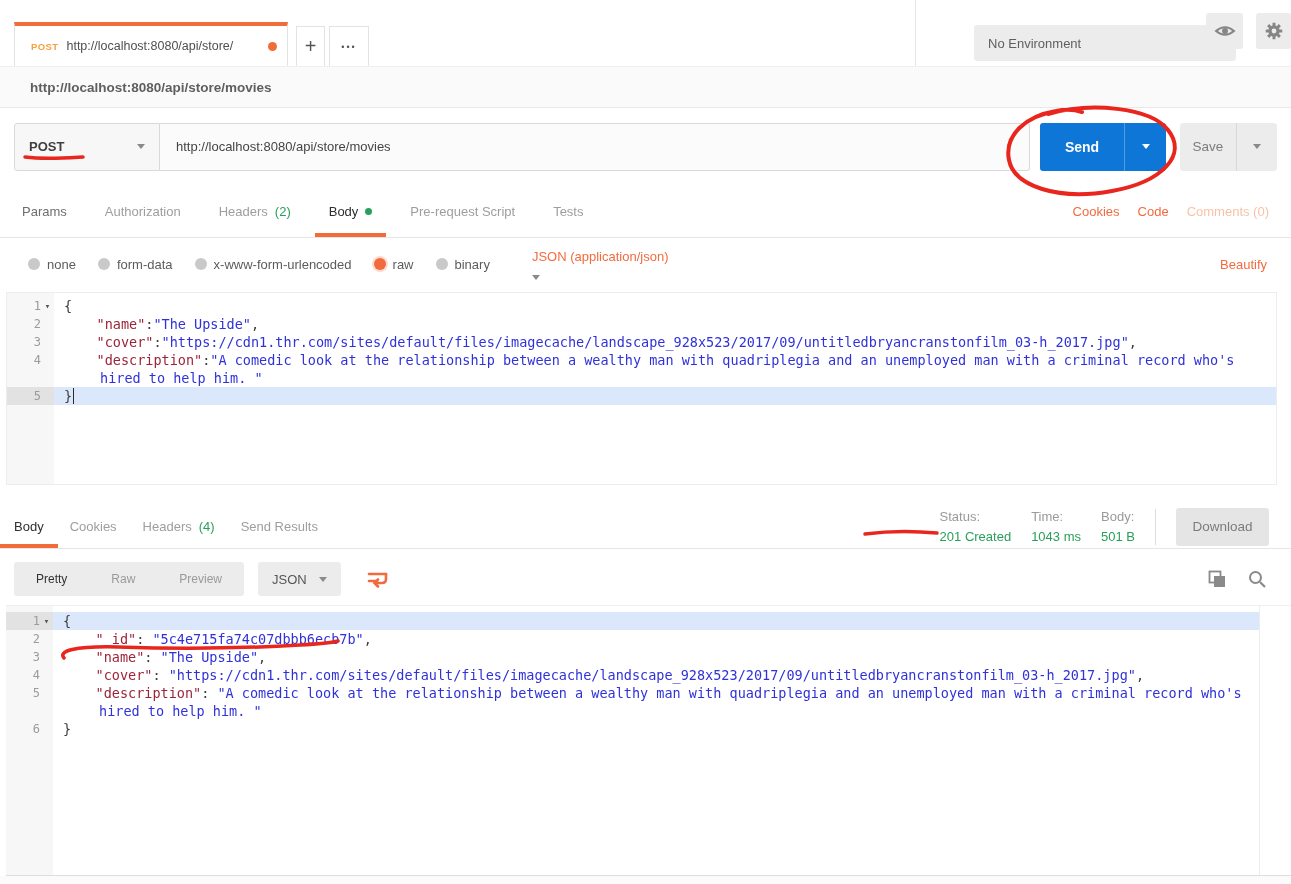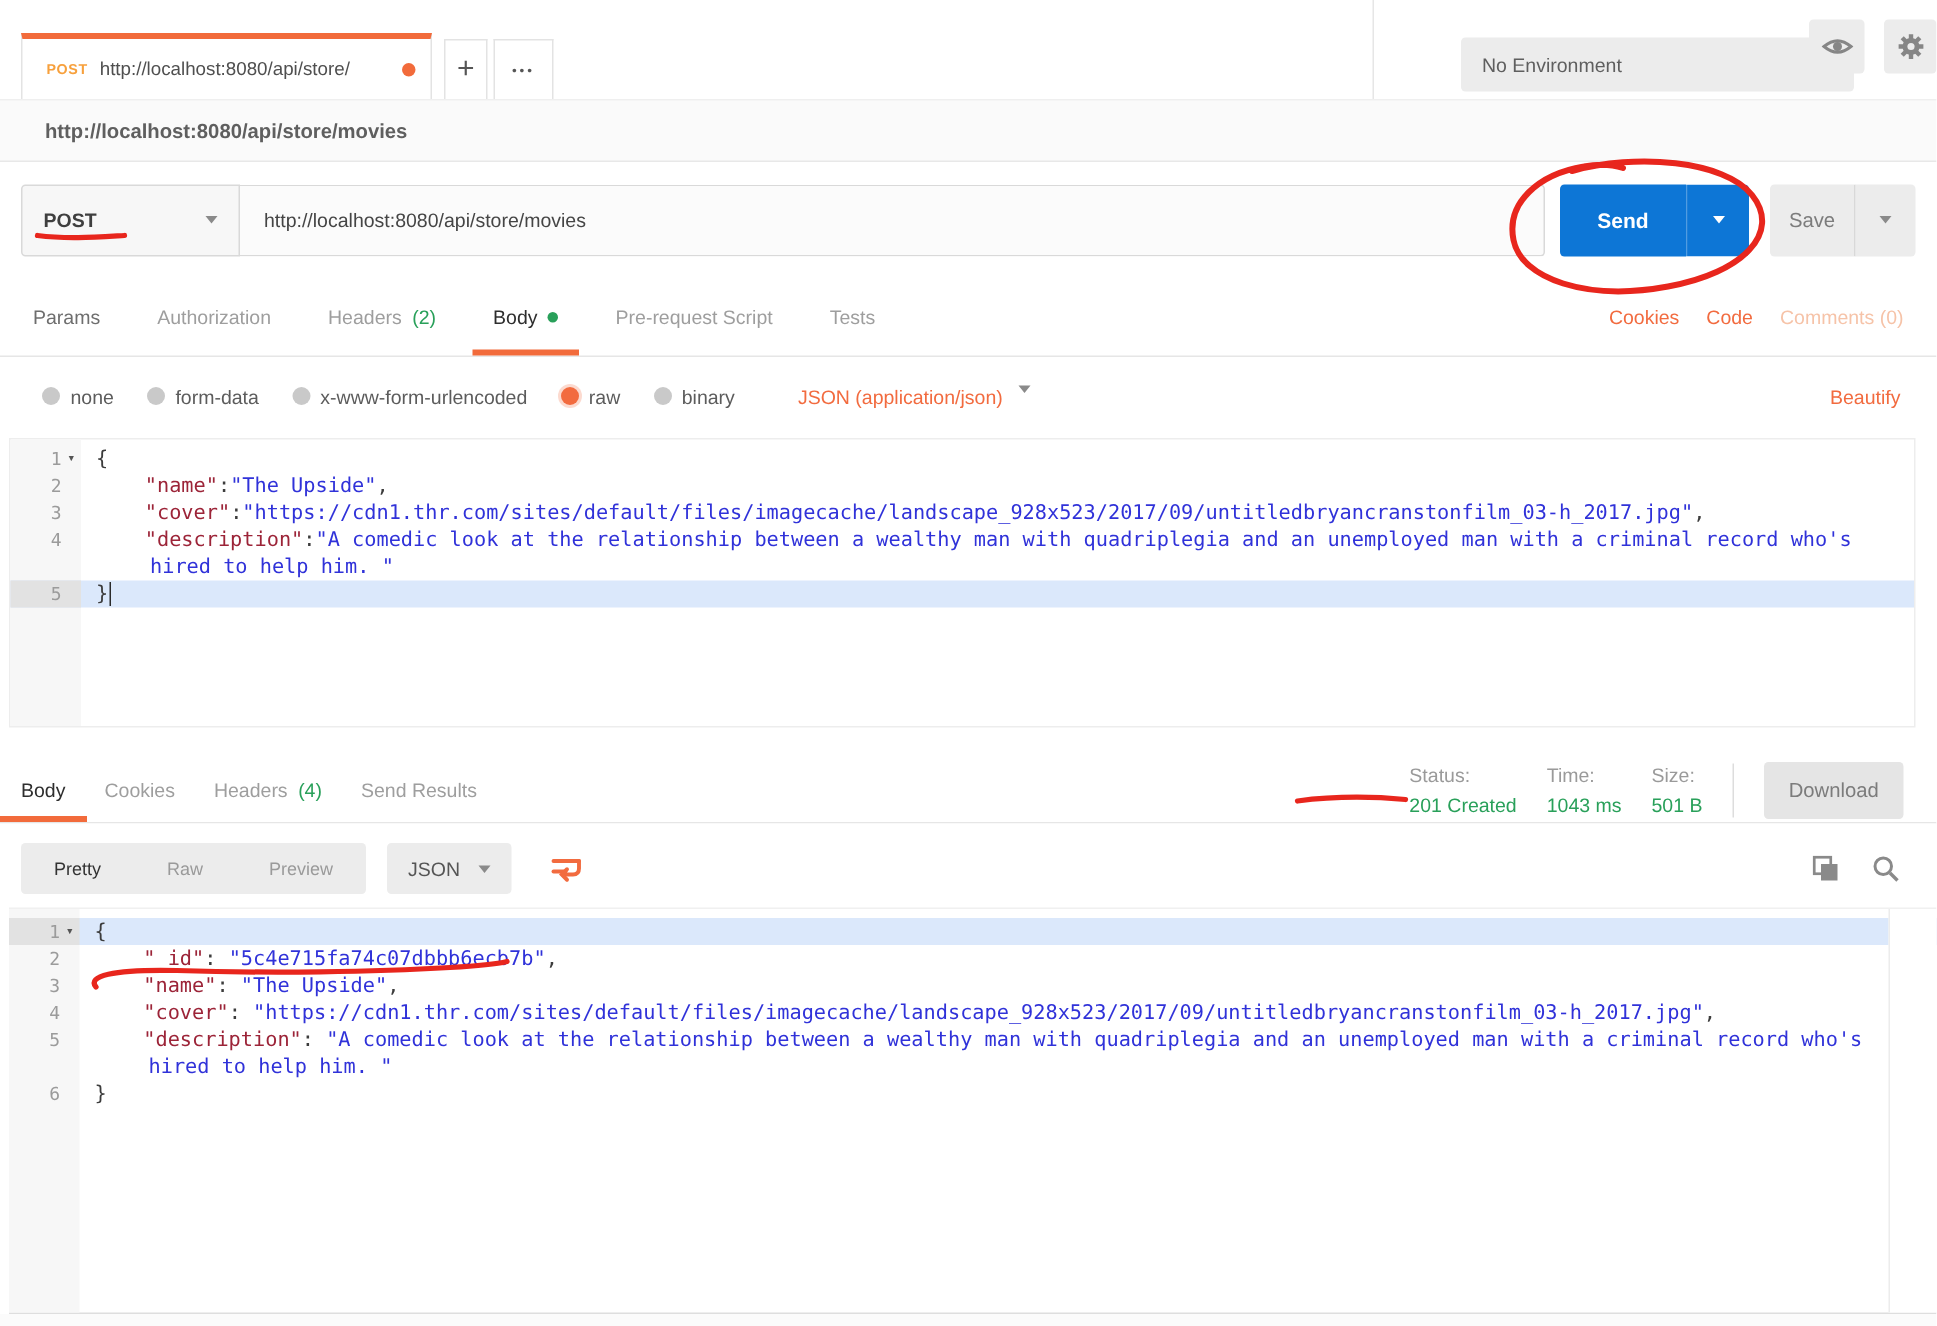--- a/index.html
+++ b/index.html
@@ -63,21 +63,21 @@
   .green-dot { width:7px; height:7px; border-radius:50%; background:#29a05a; }
   .req-links { margin-left:auto; display:flex; gap:18px; align-items:center; }
   .olink { color:#f26b3f; }
   .olink.muted { color:#f6c3a8; }
 
   
   .bodytype-row { height:52px; display:flex; align-items:center; padding-left:28px; background:#fff; }
   .radio-item { display:flex; align-items:center; gap:7px; margin-right:22px; color:#5c5c5c; }
   .radio { width:12px; height:12px; border-radius:50%; background:#c9c9c9; flex:none; }
   .radio.sel { background:#f26b3f; box-shadow:0 0 0 2px rgba(242,107,63,.25); }
-  .content-type { color:#f26b3f; display:flex; align-items:flex-start; gap:11px; margin-left:20px; }
+  .content-type { color:#f26b3f; display:flex; align-items:flex-start; gap:11px; margin-left:20px;flex-direction:column; }
   .beautify { margin-left:auto; margin-right:24px; color:#f26b3f; }
 
   
   .editor { position:relative; background:#fff; font-family:"DejaVu Sans Mono", monospace; font-size:13.5px; line-height:18px; }
   .editor .gutter-bg { position:absolute; left:0; top:0; bottom:0; width:47px; background:#f7f7f7; }
   .code-row { display:flex; min-height:18px; position:relative; }
   .code-row.hl { background:#dbe8fb; }
   .gutter { width:47px; flex:none; display:flex; justify-content:flex-end; color:#9b9b9b; font-size:12px; position:relative; z-index:1; }
   .code-row.hl .gutter { background:#e2e2e2; }
   .gutter .fold { width:13px; display:inline-block; color:#555; font-size:9px; text-align:center; }
@@ -297,21 +297,21 @@
   <div class="resp-meta">
     <div class="meta-pair">
       <span class="meta-label">Status:</span>
       <span class="meta-value">201 Created</span>
     </div>
     <div class="meta-pair">
       <span class="meta-label">Time:</span>
       <span class="meta-value">1043 ms</span>
     </div>
     <div class="meta-pair">
-      <span class="meta-label">Size:</span>
+      <span class="meta-label">Body:</span>
       <span class="meta-value">501 B</span>
     </div>
     <div class="meta-divider"></div>
     <div class="download-btn">Download</div>
   </div>
 </div>
 
 <div class="resp-toolbar">
   <div class="views">
     <span class="view active">Pretty</span>

